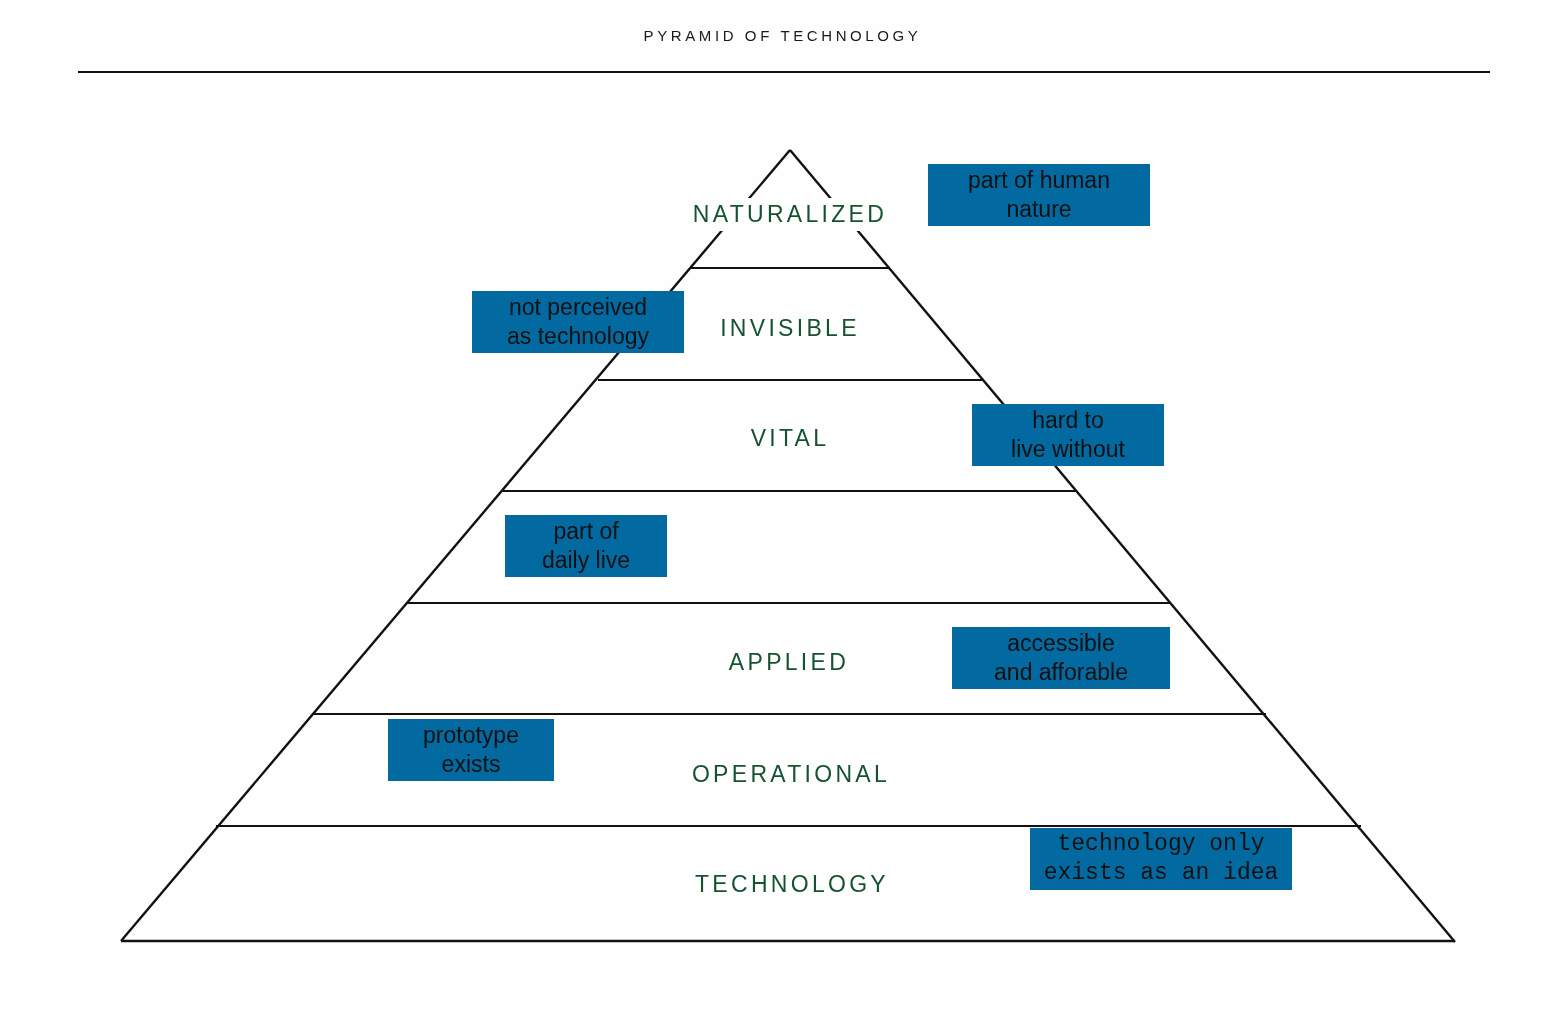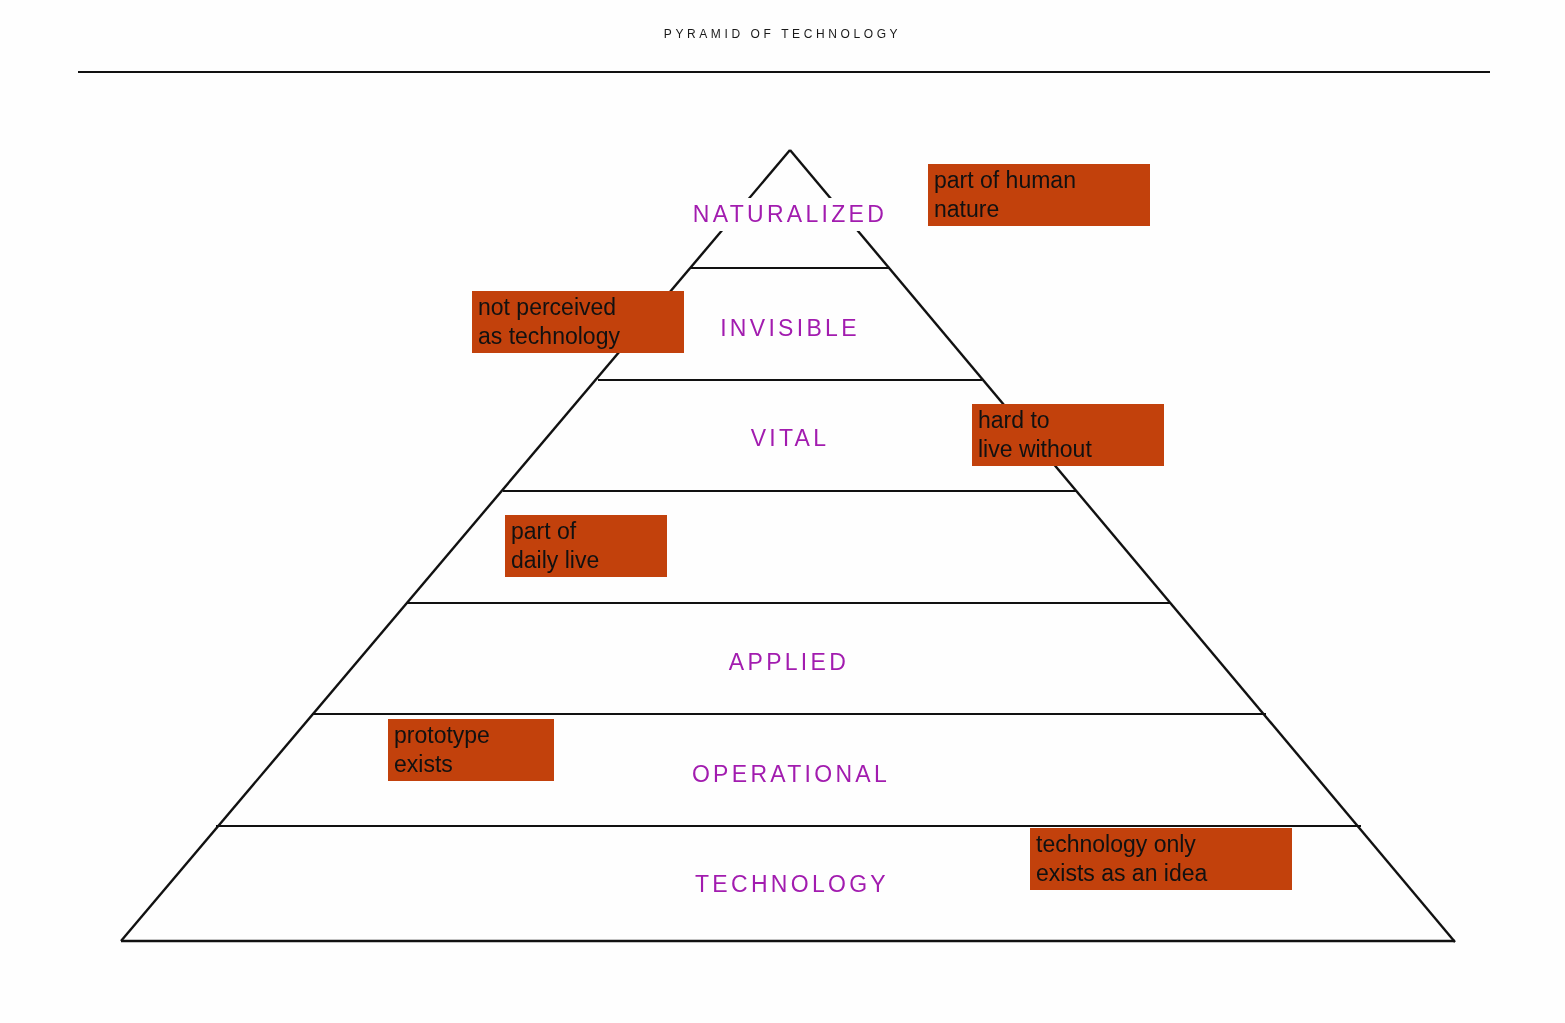--- a/index.html
+++ b/index.html
@@ -21,21 +21,21 @@
     overflow: hidden;
   }
 
   
   #page-title {
     position: absolute;
     left: 0;
     top: 27px;
     width: 1565px;
     text-align: center;
-    font-size: 12px;
+    font-size: 15px;
     font-weight: 400;
     letter-spacing: 3.6px;
     color: #1a1a1a;
     white-space: nowrap;
   }
   #title-rule {
     position: absolute;
     left: 78px;
     top: 71px;
     width: 1412px;
@@ -48,35 +48,35 @@
     position: absolute;
     left: 0;
     top: 0;
   }
 
   
   .tier-label {
     position: absolute;
     font-size: 23px;
     letter-spacing: 3.3px;
-    color: #a21caf;
+    color: #14532d;
     white-space: nowrap;
     text-align: center;
     background: #fefefe;
     padding: 3px 10px;
     box-sizing: border-box;
   }
   .annotation {
     position: absolute;
     font-size: 23px;
     line-height: 1.26;
     color: #111111;
-    text-align: left;
+    text-align: center;
     white-space: pre-line;
-    background: #c2410c;
+    background: #0369a1;
     padding: 2px 6px;
     box-sizing: border-box;
   }
 </style>
 </head>
 <body>
 
 <div id="page">
 
   <div id="page-title">PYRAMID OF TECHNOLOGY</div>
@@ -108,22 +108,24 @@
 as technology</div>
 
   <div class="tier-label" style="left:700px; top:422px; width:180px;">VITAL</div>
   <div class="annotation" style="left:972px; top:404px; width:192px;">hard to
 live without</div>
 
   <div class="annotation" style="left:505px; top:515px; width:162px;">part of
 daily live</div>
 
   <div class="tier-label" style="left:692px; top:646px; width:194px;">APPLIED</div>
+  <div class="annotation" style="left:952px; top:627px; width:218px;">accessible
+and afforable</div>
 
   <div class="tier-label" style="left:660px; top:758px; width:262px;">OPERATIONAL</div>
   <div class="annotation" style="left:388px; top:719px; width:166px;">prototype
 exists</div>
 
   <div class="tier-label" style="left:668px; top:868px; width:248px;">TECHNOLOGY</div>
-  <div class="annotation" style="left:1030px; top:828px; width:262px;">technology only
+  <div class="annotation" style="left:1030px; top:828px; width:262px;font-family:Liberation Mono, monospace;">technology only
 exists as an idea</div>
 
 </div>
 
 </body></html>

